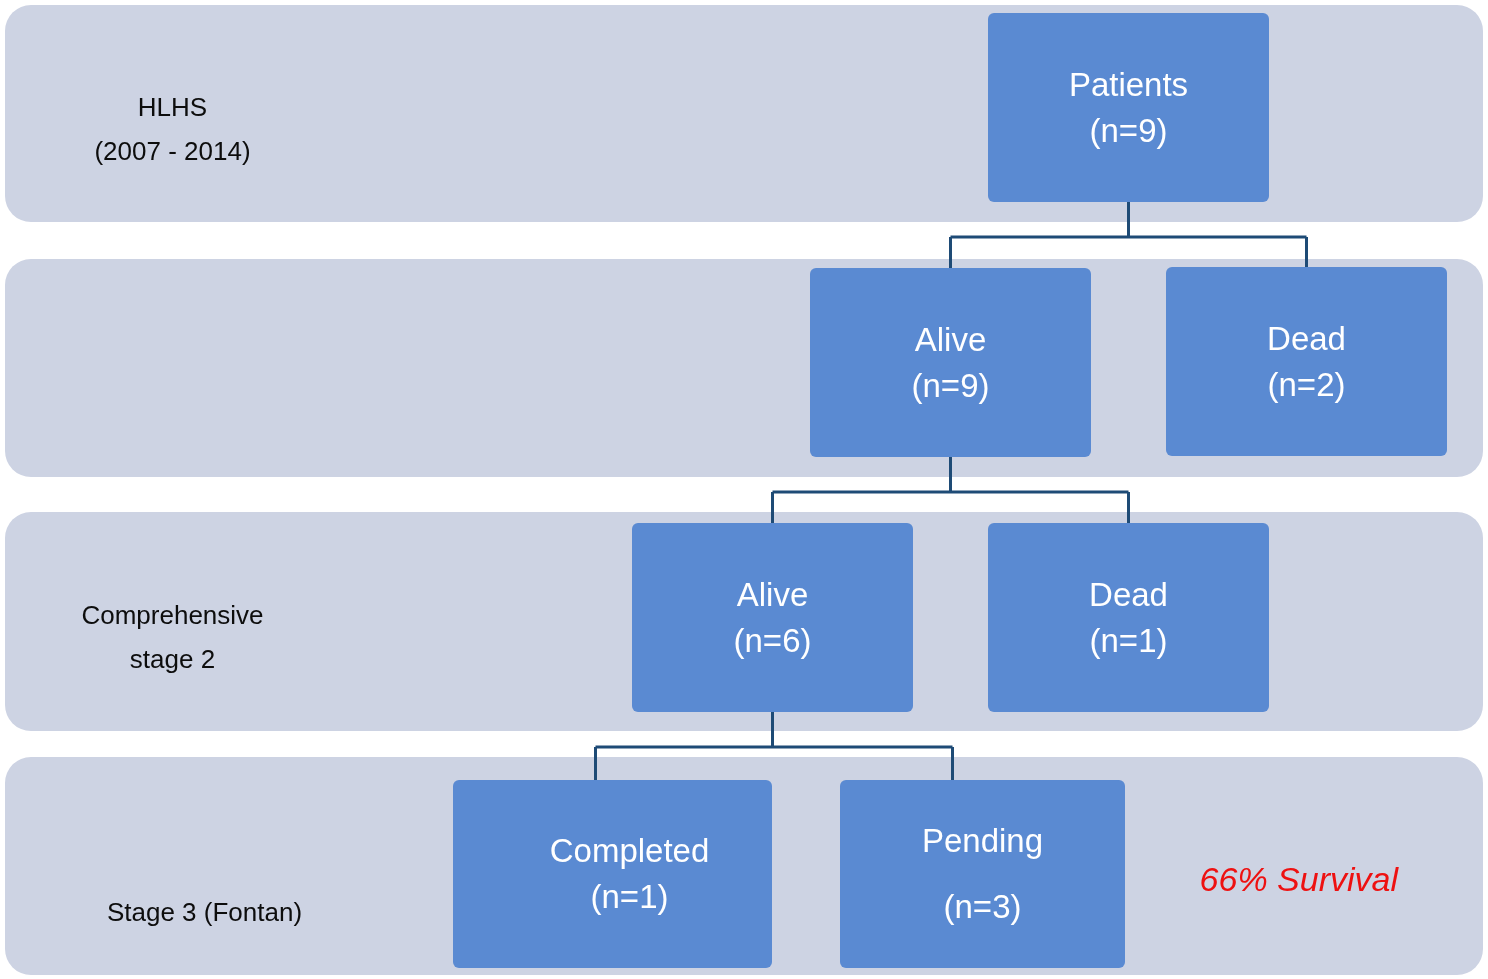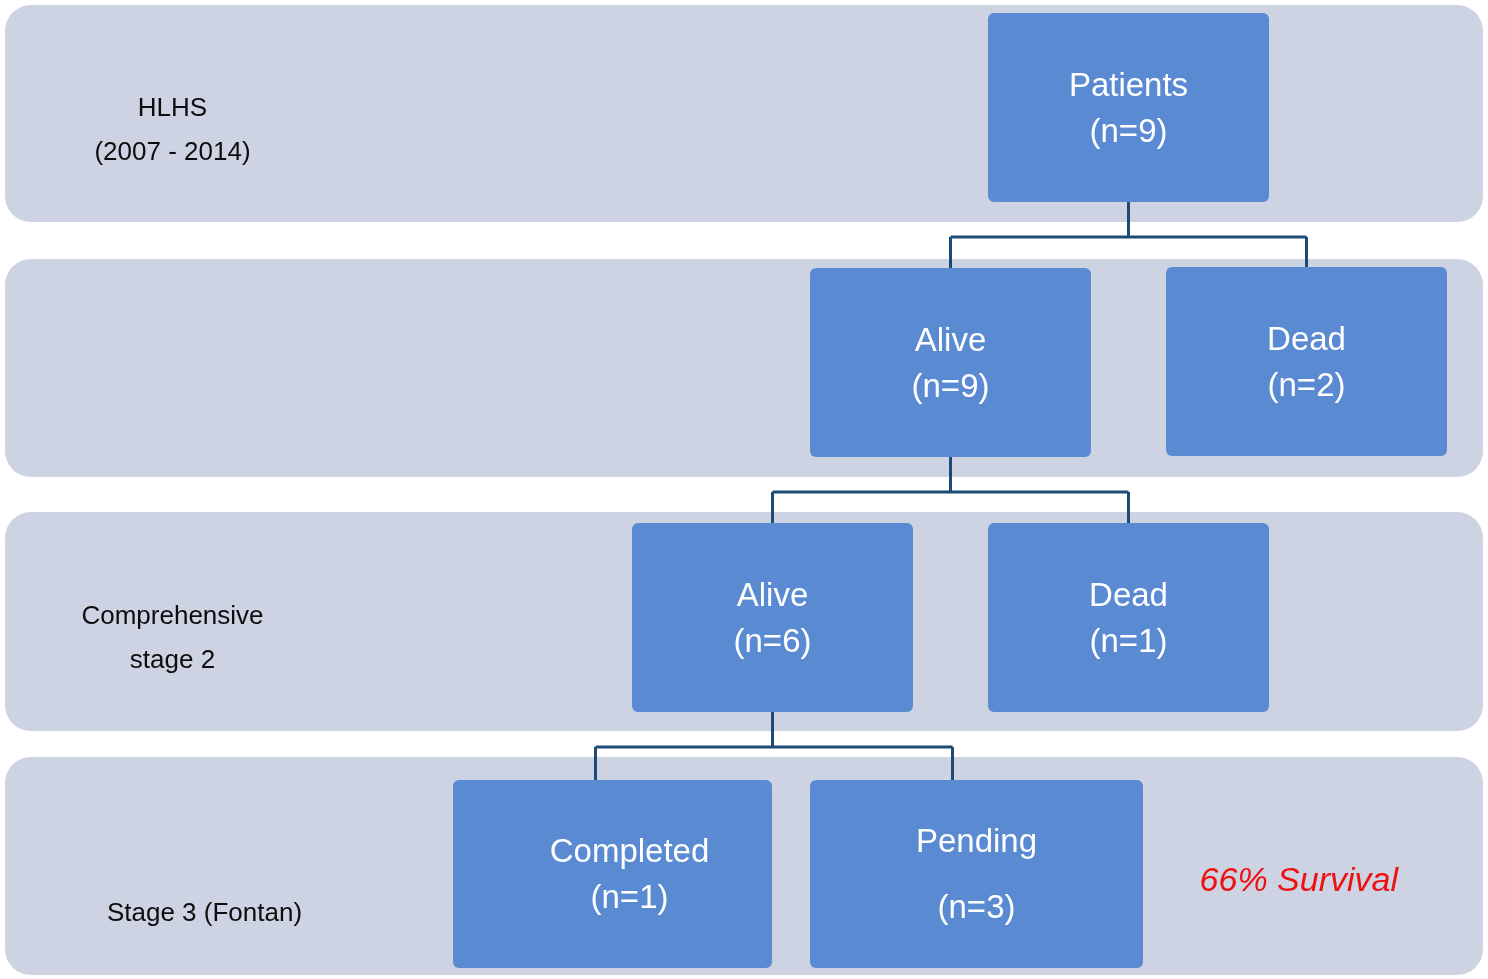--- a/index.html
+++ b/index.html
@@ -62,21 +62,21 @@
     font-size: 33px;
     line-height: 46px;
     z-index: 2;
   }
   .node-patients        { left: 988px;  top: 13px;  }
   .node-alive-stage1    { left: 810px;  top: 268px; }
   .node-dead-stage1     { left: 1166px; top: 267px; }
   .node-alive-stage2    { left: 632px;  top: 523px; }
   .node-dead-stage2     { left: 988px;  top: 523px; }
   .node-fontan-completed{ left: 453px;  top: 780px; width: 285px; height: 188px; padding-left: 34px; }
-  .node-fontan-pending  { left: 810px;  top: 780px; width: 333px; height: 188px; gap: 20px; }
+  .node-fontan-pending  { left: 840px;  top: 780px; width: 285px; height: 188px; gap: 20px; }
 
   .connectors {
     position: absolute;
     left: 0;
     top: 0;
     width: 1488px;
     height: 979px;
     z-index: 1;
     pointer-events: none;
   }

